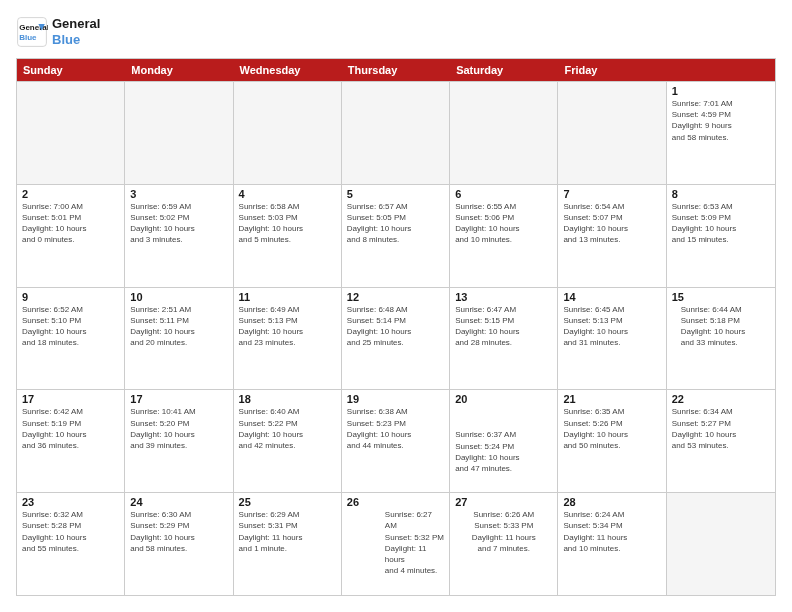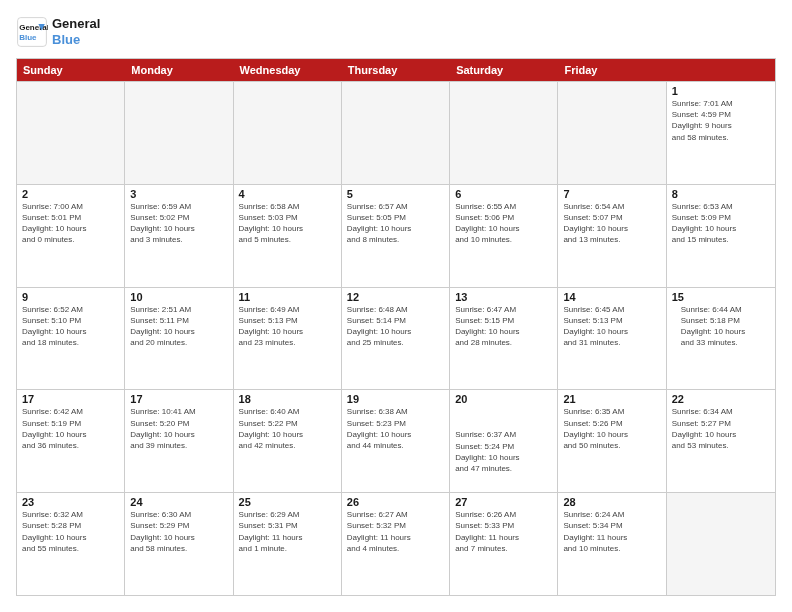--- a/index.html
+++ b/index.html
@@ -315,28 +315,28 @@
           </div>
           <div class="cal-cell">
             <span class="day-num">25</span>
             <div class="day-info" style="white-space: pre-line;">Sunrise: 6:29 AM
 Sunset: 5:31 PM
 Daylight: 11 hours
 and 1 minute.</div>
           </div>
           <div class="cal-cell">
             <span class="day-num">26</span>
-            <div class="day-info" style="white-space: pre-line;">Sunrise: 6:27 AM
+            <div class="day-info" style="white-space: pre-line; margin-left: 38px;">Sunrise: 6:27 AM
 Sunset: 5:32 PM
 Daylight: 11 hours
 and 4 minutes.</div>
           </div>
           <div class="cal-cell">
             <span class="day-num">27</span>
-            <div class="day-info" style="white-space: pre-line;">Sunrise: 6:26 AM
+            <div class="day-info" style="white-space: pre-line; text-align: center;">Sunrise: 6:26 AM
 Sunset: 5:33 PM
 Daylight: 11 hours
 and 7 minutes.</div>
           </div>
           <div class="cal-cell">
             <span class="day-num">28</span>
             <div class="day-info" style="white-space: pre-line;">Sunrise: 6:24 AM
 Sunset: 5:34 PM
 Daylight: 11 hours
 and 10 minutes.</div>

